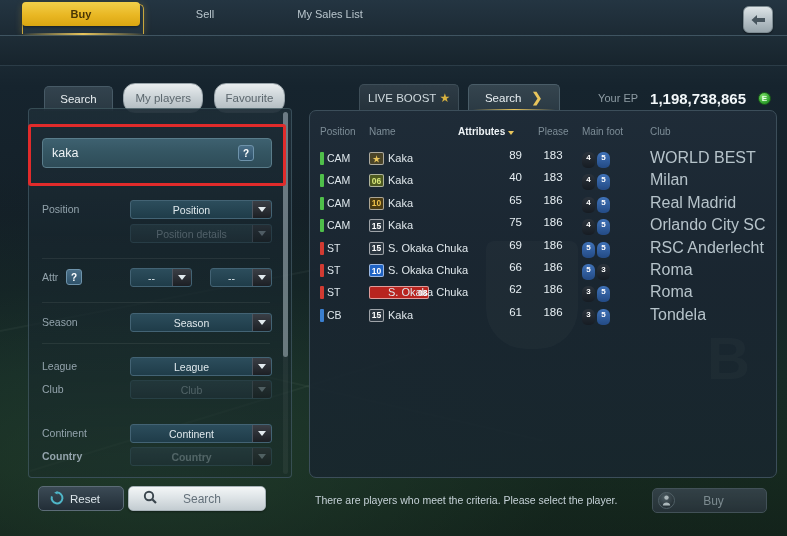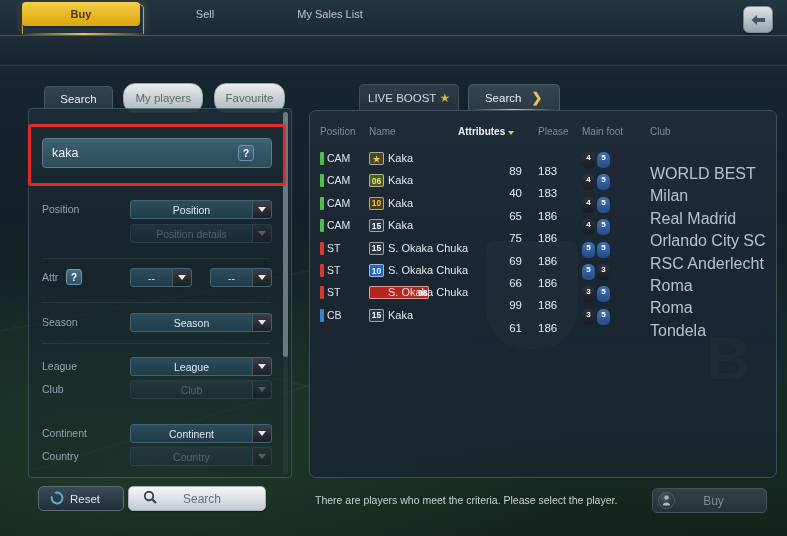--- a/index.html
+++ b/index.html
@@ -205,32 +205,32 @@
   }
   .thead { position: absolute; top: 15px; left: 0; width: 468px; height: 18px; }
   .th { position: absolute; font-size: 10px; color: #7d8d97; }
   .th.sorted { color: #eef3f6; font-weight: bold; }
   .sort-arrow { display:inline-block; width:0; height:0; margin-left:3px;
     border-left:3px solid transparent; border-right:3px solid transparent; border-top:4px solid #e8c55c; }
   .trow {
     position: absolute; left: 0; width: 468px; height: 22.4px;
     cursor: pointer;
   }
-  .cell { position: absolute; font-size: 11px; color: #cfd9de; top: 16px; }
+  .cell { position: absolute; font-size: 11px; color: #cfd9de; top: 0; }
   .pos-bar { position: absolute; left: 10px; top: 3px; width: 4px; height: 13px; border-radius: 1px; }
   .pos-txt { position: absolute; left: 17px; top: 3px; font-size: 10.5px; color: #dde6eb; }
   .badge {
     position: absolute; left: 59px; top: 3px; min-width: 15px; height: 13px;
     border-radius: 2px; font-size: 8.5px; font-weight: bold;
     display: flex; align-items: center; justify-content: center;
     border: 1px solid rgba(255,255,255,0.55); padding: 0 1px;
   }
   .pname { position: absolute; left: 78px; top: 3px; font-size: 11px; color: #dfe7eb; white-space: nowrap; }
   .c-attr { left: 178px; width: 34px; text-align: right; font-size: 11.5px; color: #e6eef2; }
-  .c-hgt  { left: 228px; width: 30px; text-align: left; font-size: 11.5px; color: #e6eef2; }
+  .c-hgt  { left: 228px; width: 30px; text-align: center; font-size: 11.5px; color: #e6eef2; }
   .c-club { left: 340px; font-size: 16px; color: #b6c3ca; white-space: nowrap; }
   .feet { position: absolute; left: 272px; top: 1px; width: 40px; height: 20px; }
   .foot {
     position: absolute; top: 2px; width: 13px; height: 16px;
     border-radius: 6px 6px 5px 5px;
     display: flex; align-items: flex-start; justify-content: center;
     font-size: 8px; font-weight: bold; color: #fff; padding-top: 1px;
   }
   .foot.l { left: 0; background: linear-gradient(180deg,#2b333c 0%, #161c23 100%); }
   .foot.r { left: 15px; background: linear-gradient(180deg,#3f72b8 0%, #234a84 100%); }
@@ -370,21 +370,21 @@
   <div class="frow" style="top:424px;">
     <div class="flabel">Continent</div>
     <div class="fsel" style="left:88px;width:142px;">
       <span class="txt">Continent</span>
       <span class="arw">
           <i class="caret"></i>
         </span>
     </div>
   </div>
 
-  <div class="frow" style="top:447px;">
+  <div class="frow" style="top:447px;font-weight:bold;">
     <div class="flabel">Country</div>
     <div class="fsel disabled" style="left:88px;width:142px;">
       <span class="txt">Country</span>
       <span class="arw">
           <i class="caret"></i>
         </span>
     </div>
   </div>
 
   <div class="lscroll">
@@ -415,20 +415,25 @@
     <div class="rtab boost">
       <span>LIVE BOOST</span>
       <span style="color:#d9b23f;font-size:12px;">★</span>
     </div>
     <div class="rtab srch">
       <span>Search</span>
       <span style="color:#e8c55c;font-size:13px;font-weight:bold;">❯</span>
     </div>
   </div>
 
+  <div class="ep-box">
+    <span class="ep-label">Your EP</span>
+    <span class="ep-value">1,198,738,865</span>
+    <span class="ep-coin">E</span>
+  </div>
 
   <div class="table-panel">
     <div class="tbl-watermark">B</div>
     <div class="tbl-shield"></div>
 
     <div class="thead">
       <div class="th" style="left:10px;">Position</div>
       <div class="th" style="left:59px;">Name</div>
       <div class="th sorted" style="left:148px;"><span>Attributes</span><i class="sort-arrow"></i></div>
       <div class="th" style="left:228px;">Please</div>
@@ -513,21 +518,21 @@
             <span class="foot l strong">5</span>
             <span class="foot r weak">3</span>
           </span>
           <span class="cell c-club">Roma</span>
         </div>
         <div class="trow" style="top: 172.4px;">
           <span class="pos-bar" style="background:#d23b32;"></span>
           <span class="pos-txt">ST</span>
           <span class="badge" style="background:#b8241f;color:#ffffff;padding-left:48px;">08</span>
           <span class="pname">S. Okaka Chuka</span>
-          <span class="cell c-attr">99</span>
+          <span class="cell c-attr">62</span>
           <span class="cell c-hgt">186</span>
           <span class="feet">
             <span class="foot l">3</span>
             <span class="foot r">5</span>
           </span>
           <span class="cell c-club">Roma</span>
         </div>
         <div class="trow" style="top: 194.8px;">
           <span class="pos-bar" style="background:#3a7fd0;"></span>
           <span class="pos-txt">CB</span>

